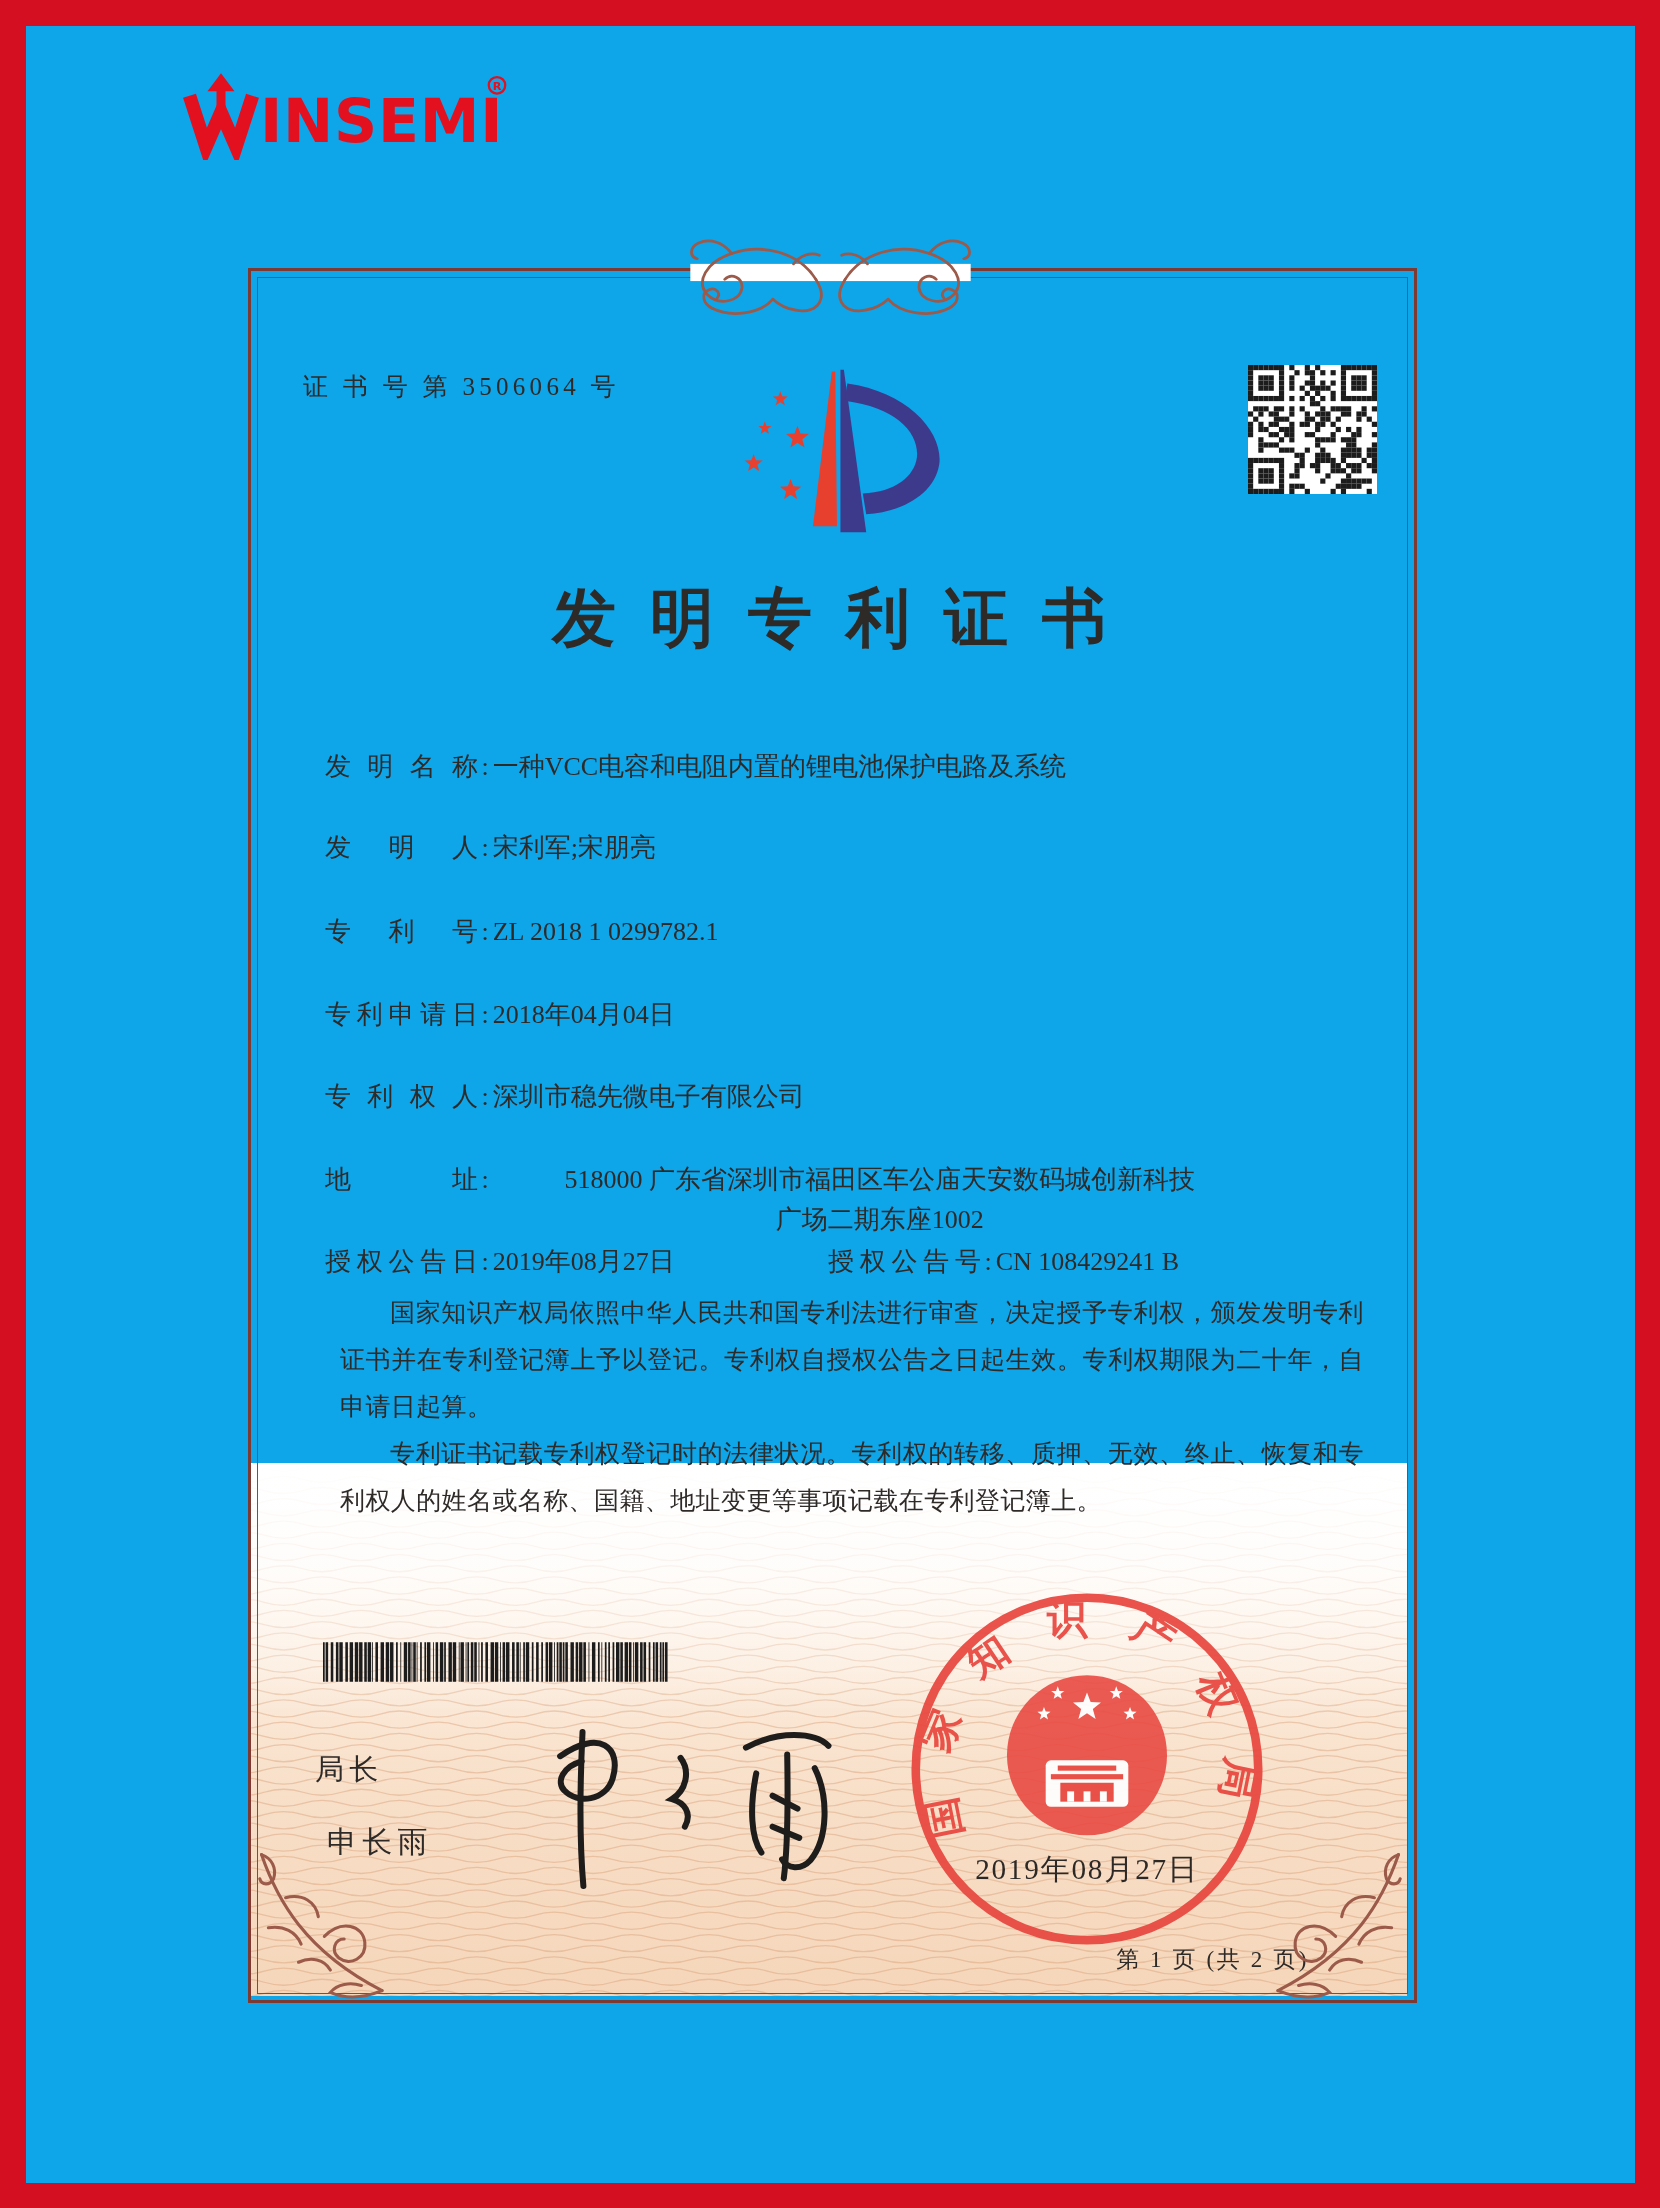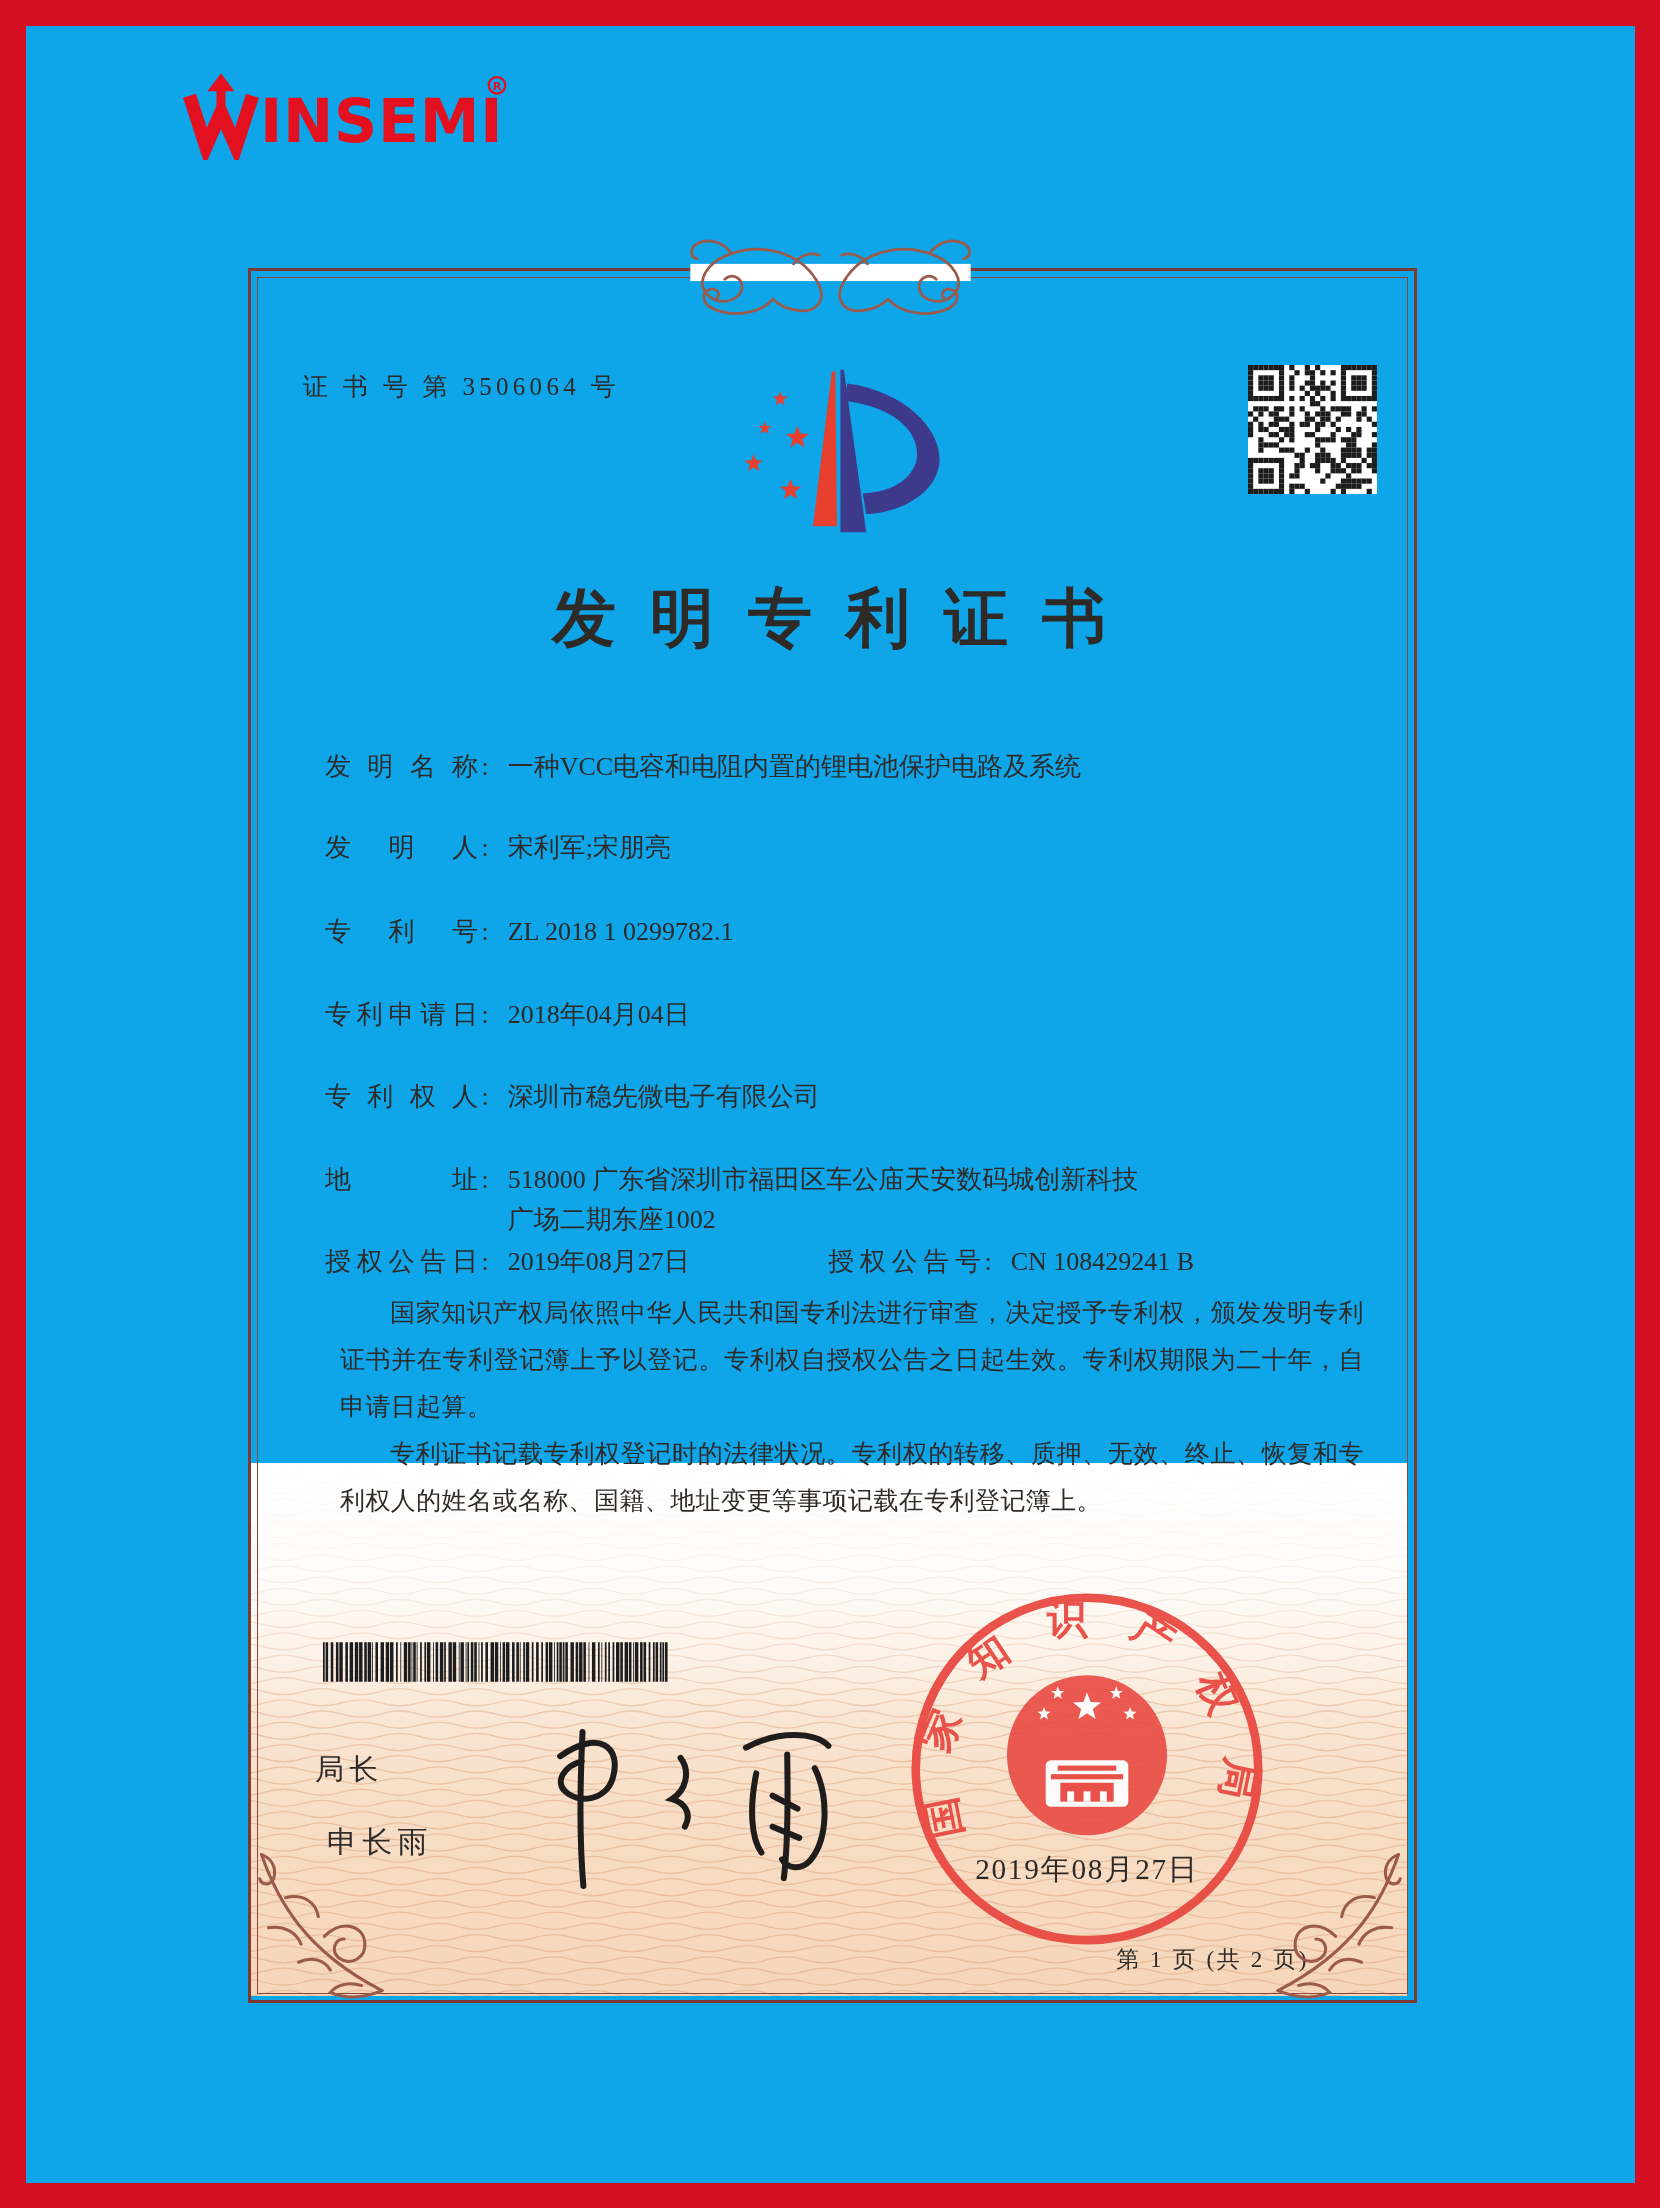--- a/index.html
+++ b/index.html
@@ -25,21 +25,21 @@
   
   .cert-no{position:absolute;left:303px;top:370px;font-size:25px;letter-spacing:4.3px;z-index:5;}
   .cnipa-logo{position:absolute;left:727px;top:354px;width:232px;height:200px;z-index:5;}
   .qr{position:absolute;left:1248px;top:365px;width:129px;height:129px;z-index:5;}
   .doc-title{position:absolute;left:251px;top:575px;width:1156px;text-align:center;
              font-size:64px;font-weight:bold;letter-spacing:34px;text-indent:34px;z-index:5;}
   
   .row{position:absolute;left:325px;display:flex;align-items:flex-start;font-size:26px;z-index:5;line-height:40px;}
   .jlabel{display:flex;justify-content:space-between;width:153px;flex:none;}
   .colon{margin-left:3.4px;flex:none;}
-  .val{margin-left:19px;white-space:nowrap;}
+  .val{margin-left:4px;white-space:nowrap;text-align:center;}
   .val.twoline{white-space:normal;width:774px;}
   .row2col{position:absolute;left:828px;display:flex;font-size:26px;z-index:5;line-height:40px;}
   
   .paras{position:absolute;left:314px;top:1289px;width:1024px;font-size:25px;line-height:47px;
          text-align:justify;z-index:5;letter-spacing:0.4px;margin-left:26px;}
   .paras p{margin:0;text-indent:50px;}
   
   .barcode{position:absolute;left:323px;top:1642px;width:348px;height:40px;z-index:5;}
   
   .signoff-title{position:absolute;left:315px;top:1750px;font-size:29px;letter-spacing:5.2px;z-index:5;text-align:right;}

